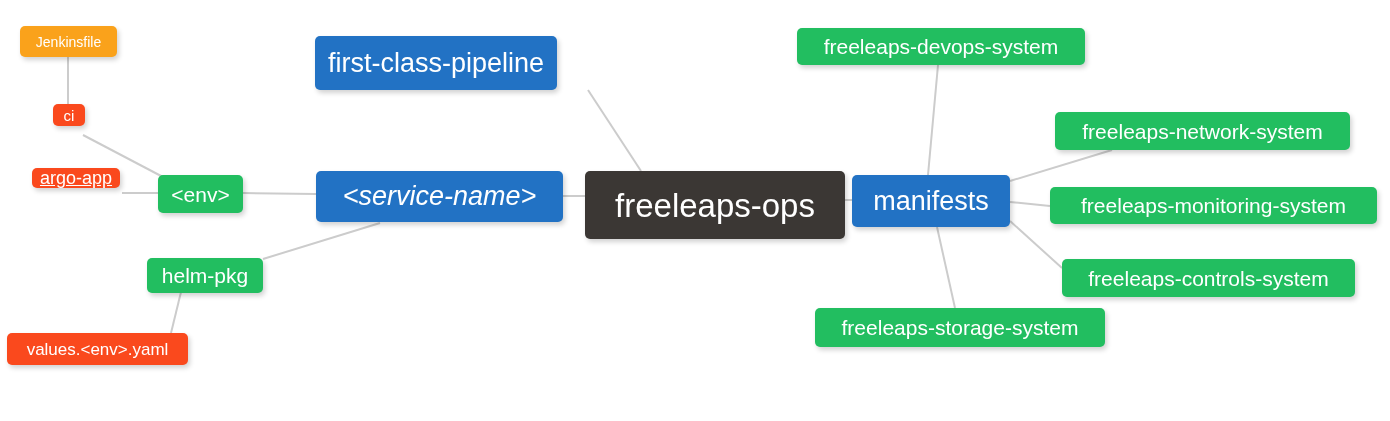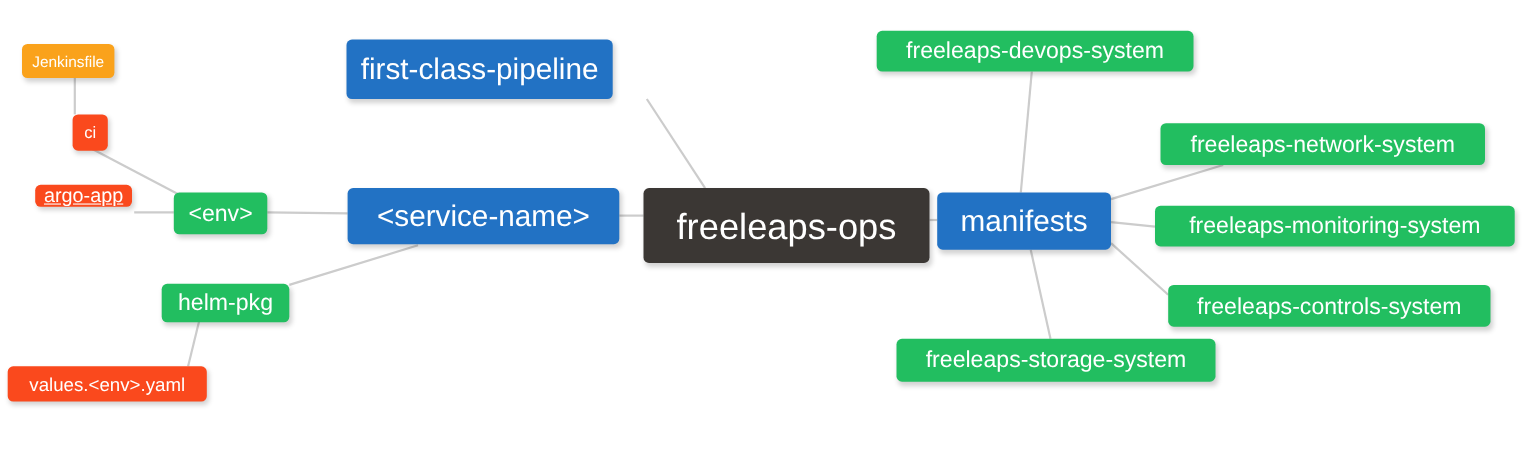--- a/index.html
+++ b/index.html
@@ -42,35 +42,35 @@
     <line x1="588" y1="90" x2="641" y2="171"></line>
     <line x1="563" y1="196" x2="585" y2="196"></line>
     <line x1="845" y1="200" x2="852" y2="200"></line>
     <line x1="938" y1="65" x2="928" y2="175"></line>
     <line x1="1010" y1="181" x2="1112" y2="150"></line>
     <line x1="1010" y1="202" x2="1050" y2="206"></line>
     <line x1="1010" y1="221" x2="1062" y2="268"></line>
     <line x1="937" y1="227" x2="955" y2="308"></line>
   </svg>
 
-  <div class="node lv4" style="left:20px;top:40px;width:84px;height:31px;">Jenkinsfile</div>
+  <div class="node lv4" style="left:20px;top:26px;width:97px;height:31px;">Jenkinsfile</div>
 
-  <div class="node lv3" style="left:66px;top:104px;width:32px;height:33px;font-size:15px;">ci</div>
+  <div class="node lv3" style="left:53px;top:104px;width:32px;height:22px;font-size:15px;">ci</div>
 
   <div class="node lv3" style="left:32px;top:168px;width:88px;height:20px;font-size:18px;text-decoration:underline;">argo-app</div>
 
   <div class="node lv2" style="left:158px;top:175px;width:85px;height:38px;">&lt;env&gt;</div>
 
   <div class="node lv2" style="left:147px;top:258px;width:116px;height:35px;">helm-pkg</div>
 
   <div class="node lv3" style="left:7px;top:333px;width:181px;height:32px;">values.&lt;env&gt;.yaml</div>
 
   <div class="node lv1" style="left:315px;top:36px;width:242px;height:54px;">first-class-pipeline</div>
 
-  <div class="node lv1" style="left:316px;top:171px;width:247px;height:51px;">&lt;service-name&gt;</div>
+  <div class="node lv1" style="left:316px;top:171px;width:247px;height:51px;font-style:italic;">&lt;service-name&gt;</div>
 
   <div class="node lv0" style="left:585px;top:171px;width:260px;height:68px;">freeleaps-ops</div>
 
   <div class="node lv1" style="left:852px;top:175px;width:158px;height:52px;">manifests</div>
 
   <div class="node lv2" style="left:797px;top:28px;width:288px;height:37px;">freeleaps-devops-system</div>
 
   <div class="node lv2" style="left:1055px;top:112px;width:295px;height:38px;text-align:center;">freeleaps-network-system</div>
 
   <div class="node lv2" style="left:1050px;top:187px;width:327px;height:37px;">freeleaps-monitoring-system</div>

